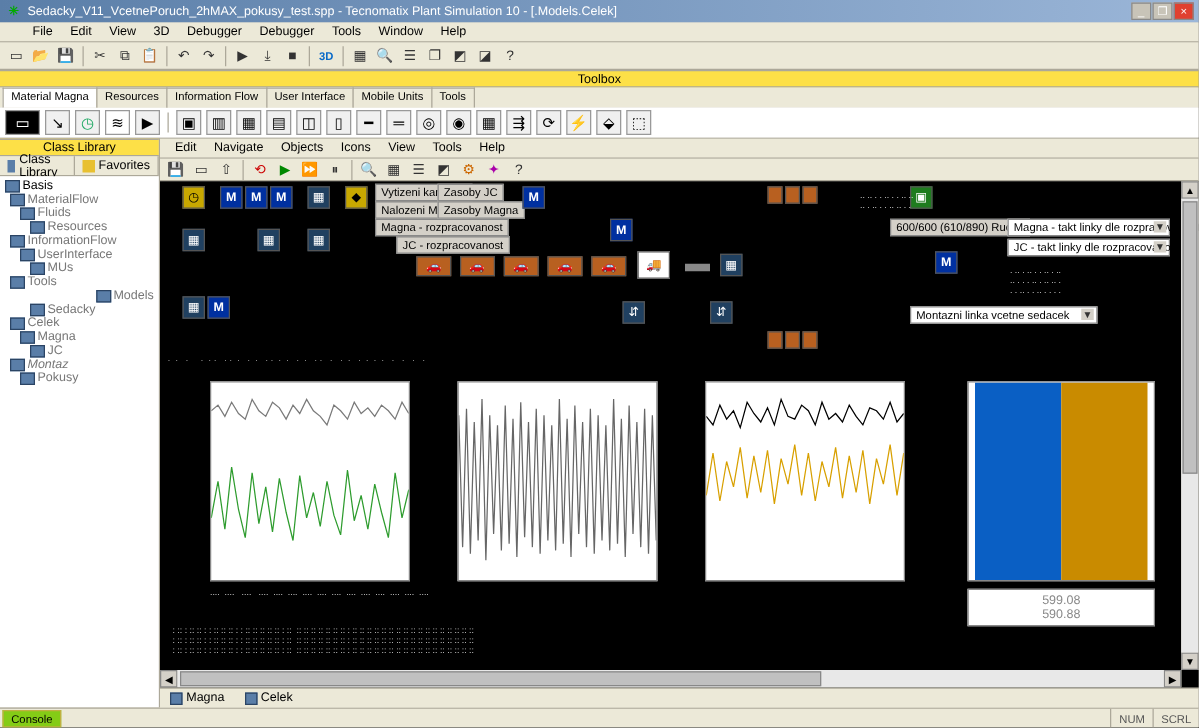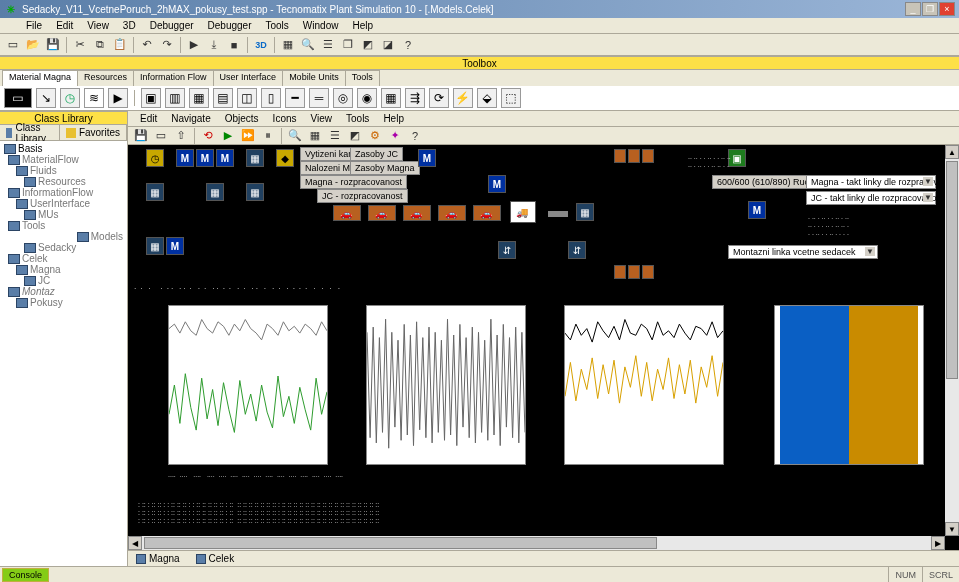--- a/index.html
+++ b/index.html
@@ -355,20 +355,24 @@
               <path d="M0.0 27.1 L5.4 33.9 L10.9 18.1 L16.3 29.3 L21.8 22.6 L27.2 36.1 L32.7 15.8 L38.1 24.8 L43.6 31.6 L49.0 20.3 L54.5 33.9 L59.9 13.5 L65.4 27.1 L70.8 29.3 L76.3 18.1 L81.7 22.6 L87.2 33.9 L92.6 15.8 L98.1 29.3 L103.5 24.8 L109.0 31.6 L114.4 18.1 L119.9 27.1 L125.3 33.9 L130.8 20.3 L136.2 22.6 L141.7 29.3 L147.1 15.8 L152.6 31.6 L158.0 24.8 " fill="none" stroke="#000" stroke-width="1"></path>
               <path d="M0.0 90.3 L5.4 56.4 L10.9 94.8 L16.3 63.2 L21.8 83.5 L27.2 51.9 L32.7 92.5 L38.1 58.7 L43.6 88.0 L49.0 54.2 L54.5 97.1 L59.9 60.9 L65.4 81.3 L70.8 49.7 L76.3 90.3 L81.7 56.4 L87.2 94.8 L92.6 63.2 L98.1 83.5 L103.5 51.9 L109.0 92.5 L114.4 58.7 L119.9 88.0 L125.3 54.2 L130.8 97.1 L136.2 60.9 L141.7 81.3 L147.1 49.7 L152.6 90.3 L158.0 56.4 " fill="none" stroke="#d8a000" stroke-width="1"></path>
             </svg>
           </div>
         <div class="chart" id="chart3" style="left:646px; top:160px; width:150px; height:160px;">
             <svg viewBox="0 0 148 158">
               <rect x="5" y="0" width="69" height="158" fill="#0a5fc4"></rect>
               <rect x="74" y="0" width="69" height="158" fill="#c98b00"></rect>
             </svg>
           </div>
+        <div class="bar-legend" style="left:646px; top:326px; width:150px;">
+          <div>599.08</div>
+          <div>590.88</div>
+        </div>
 
         <div class="noise" style="left:6px; top:140px; width:800px;">·  ·   ·     ·  · ·   · ·  ·   ·  ·   · ·  ·  ·   ·  ·   · ·   ·   ·  ·   ·  ·  ·  ·   ·   ·   ·   ·</div>
         <div class="noise" style="left:40px; top:326px; width:560px;">....  ....   ....   ....  ....  ....  ....  ....  ....  ....  ....  ....  ....  ....  ....</div>
         <div class="noise" style="left:10px; top:356px; width:800px; height:60px;">: :: : :: :: : : :: :: :: : : :: :: :: :: :: : ::  :: :: :: :: :: :: :: : :: :: :: :: :: :: :: :: :: :: :: :: :: :: :: :: ::
 : :: : :: :: : : :: :: :: : : :: :: :: :: :: : ::  :: :: :: :: :: :: :: : :: :: :: :: :: :: :: :: :: :: :: :: :: :: :: :: ::
 : :: : :: :: : : :: :: :: : : :: :: :: :: :: : ::  :: :: :: :: :: :: :: : :: :: :: :: :: :: :: :: :: :: :: :: :: :: :: :: ::</div>
         <div class="noise" style="left:560px; top:8px; width:120px;">.. .. . . .. . . .. ..
 .. . .. . . .. .. . .</div>
         <div class="noise" style="left:680px; top:68px; width:128px;">. .. . .. . . .. . ..
 .. . . . .. . .. .. .

